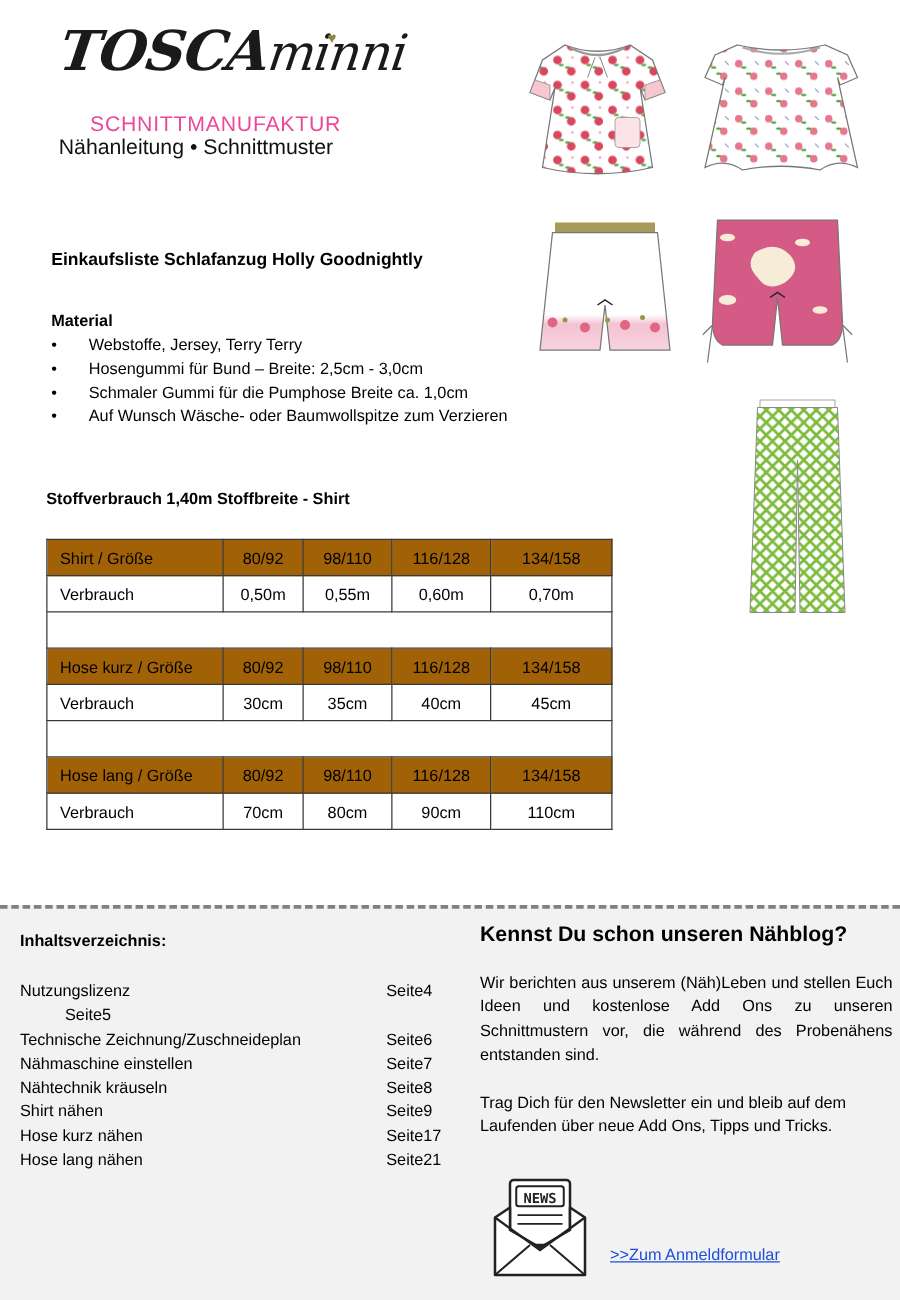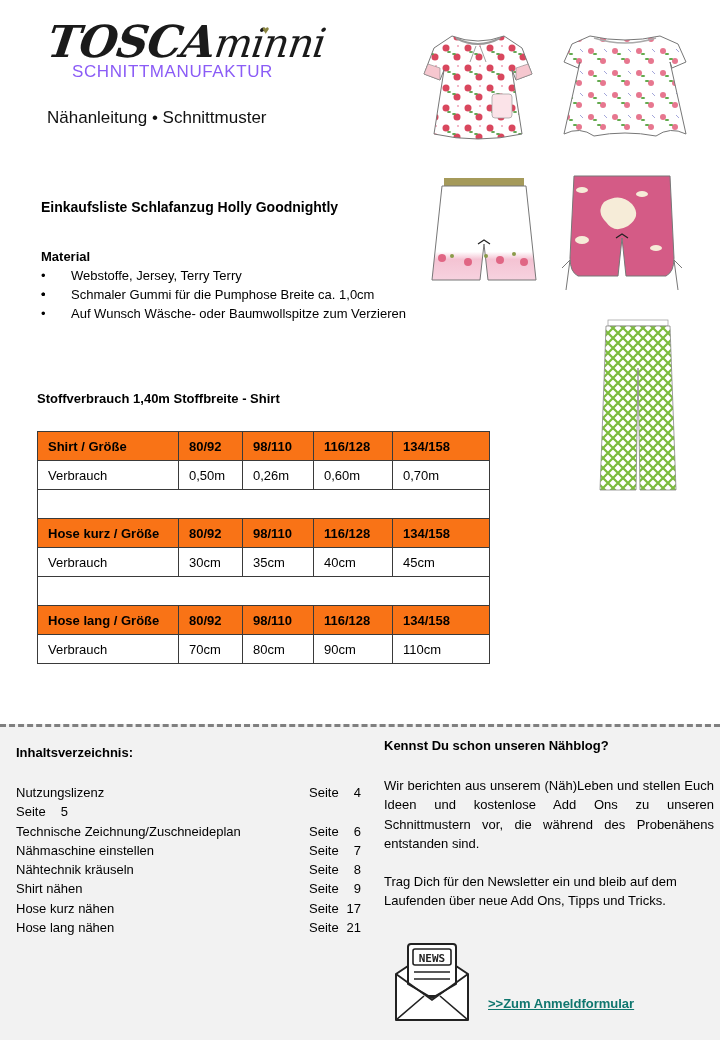--- a/index.html
+++ b/index.html
@@ -4,95 +4,95 @@
 <style>
   * { box-sizing: border-box; margin: 0; padding: 0; }
   html, body { width: 720px; height: 1040px; background: #ffffff; overflow: hidden; }
   body { position: relative; font-family: "Liberation Sans", "DejaVu Sans", sans-serif; color: #000; }
 
   
   .logo { position: absolute; left: 48px; top: 14px; width: 250px; height: 90px; }
   .logo-script { position: absolute; left: 0; top: 0; font-family: "DejaVu Serif", serif; font-style: italic; font-weight: bold; font-size: 44px; letter-spacing: -1px; color: #1a1a1a; transform: skewX(-8deg); line-height: 56px; }
   .logo-script .minni { font-weight: normal; font-size: 40px; }
   .logo-heart { position: absolute; left: 214px; top: 10px; width: 12px; height: 12px; color: #8a8540; font-size: 12px; line-height: 12px; }
-  .logo-sub { position: absolute; left: 24px; top: 48px; font-size: 17px; letter-spacing: 0.6px; color: #8b5cf6; }
+  .logo-sub { position: absolute; left: 24px; top: 76px; font-size: 17px; letter-spacing: 0.6px; color: #ec4899; }
 
   .subtitle { position: absolute; left: 47px; top: 108px; font-size: 17px; color: #111; }
 
   
   .shop-title { position: absolute; left: 41px; top: 199px; font-size: 14px; font-weight: bold; }
   .material-title { position: absolute; left: 41px; top: 233px; font-size: 13px; font-weight: bold; margin-top: 16px; }
   .material-list { position: absolute; left: 41px; top: 266px; width: 380px; list-style: none; font-size: 13px; line-height: 19px; }
   .material-list li { position: relative; padding-left: 30px; }
   .material-list li .bullet { position: absolute; left: 0; top: 0; }
 
   .fabric-title { position: absolute; left: 37px; top: 391px; font-size: 13px; font-weight: bold; }
 
   
   .fabric-table { position: absolute; left: 37px; top: 431px; width: 453px; border-collapse: collapse; font-size: 13px; }
-  .fabric-table td { border: 1px solid #3a3a3a; height: 29px; padding: 0 10px; }
+  .fabric-table td { border: 1px solid #3a3a3a; height: 29px; padding: 0 10px; text-align: center; }
   .fabric-table td:first-child { text-align: left; width: 141px; }
   .fabric-table td.c2 { width: 64px; }
   .fabric-table td.c3 { width: 71px; }
   .fabric-table td.c4 { width: 79px; }
-  .fabric-table tr.head td { background: #f97316; font-weight: bold; }
+  .fabric-table tr.head td { background: #a16207; font-weight: normal; }
   .fabric-table tr.spacer td { height: 29px; background: #fff; }
 
   
   .illus { position: absolute; }
   .illus svg { display: block; }
 
   
   .band { position: absolute; left: 0; top: 724px; width: 720px; height: 316px; background: #f2f2f2; border-top: 3px dashed #808080; }
   .toc-title { position: absolute; left: 16px; top: 745px; font-size: 13px; font-weight: bold; }
   .toc-list { position: absolute; left: 16px; top: 783px; width: 345px; list-style: none; font-size: 13px; line-height: 19.3px; }
   .toc-list li { display: flex; justify-content: space-between; }
-  .toc-list .page { width: 52px; display: flex; justify-content: space-between; }
-
-  .blog-title { position: absolute; left: 384px; top: 738px; font-size: 13px; font-weight: bold; }
+  .toc-list .page { width: 52px; display: flex; justify-content: flex-start; margin-left: 36px; }
+
+  .blog-title { position: absolute; left: 384px; top: 738px; font-size: 17px; font-weight: bold; }
   .blog-text { position: absolute; left: 384px; top: 776px; width: 330px; font-size: 13px; line-height: 19.3px; text-align: justify; }
   .news-text { position: absolute; left: 384px; top: 872px; width: 330px; font-size: 13px; line-height: 19.3px; }
   .news-icon { position: absolute; left: 392px; top: 940px; width: 80px; height: 84px; }
-  .signup-link { position: absolute; left: 488px; top: 996px; font-size: 13px; font-weight: bold; color: #0f766e; text-decoration: underline; cursor: pointer; }
+  .signup-link { position: absolute; left: 488px; top: 996px; font-size: 13px; font-weight: normal; color: #1d4ed8; text-decoration: underline; cursor: pointer; }
 </style>
 </head>
 <body>
 
 <div class="logo">
   <div class="logo-script"><span>TOSCA</span><span class="minni">minni</span></div>
   <span class="logo-heart">♥</span>
   <div class="logo-sub">SCHNITTMANUFAKTUR</div>
 </div>
 
 <div class="subtitle">Nähanleitung • Schnittmuster</div>
 
 <div class="shop-title">Einkaufsliste Schlafanzug Holly Goodnightly</div>
 <div class="material-title">Material</div>
 <ul class="material-list">
   <li><span class="bullet">•</span><span>Webstoffe, Jersey, Terry Terry</span></li>
-  <li><span class="bullet">•</span></li>
+  <li><span class="bullet">•</span><span>Hosengummi für  Bund – Breite: 2,5cm - 3,0cm</span></li>
   <li><span class="bullet">•</span><span>Schmaler Gummi für die Pumphose  Breite ca. 1,0cm</span></li>
   <li><span class="bullet">•</span><span>Auf Wunsch Wäsche- oder Baumwollspitze zum Verzieren</span></li>
 </ul>
 
 <div class="fabric-title">Stoffverbrauch 1,40m Stoffbreite - Shirt</div>
 
 <table class="fabric-table">
   <tbody>
     <tr class="head">
       <td>Shirt / Größe</td>
       <td class="c2">80/92</td>
       <td class="c3">98/110</td>
       <td class="c4">116/128</td>
       <td>134/158</td>
     </tr>
     <tr>
       <td>Verbrauch</td>
       <td>0,50m</td>
-      <td>0,26m</td>
+      <td>0,55m</td>
       <td>0,60m</td>
       <td>0,70m</td>
     </tr>
     <tr class="spacer">
         <td colspan="5"></td>
       </tr>
     <tr class="head">
       <td>Hose kurz / Größe</td>
       <td>80/92</td>
       <td>98/110</td>

